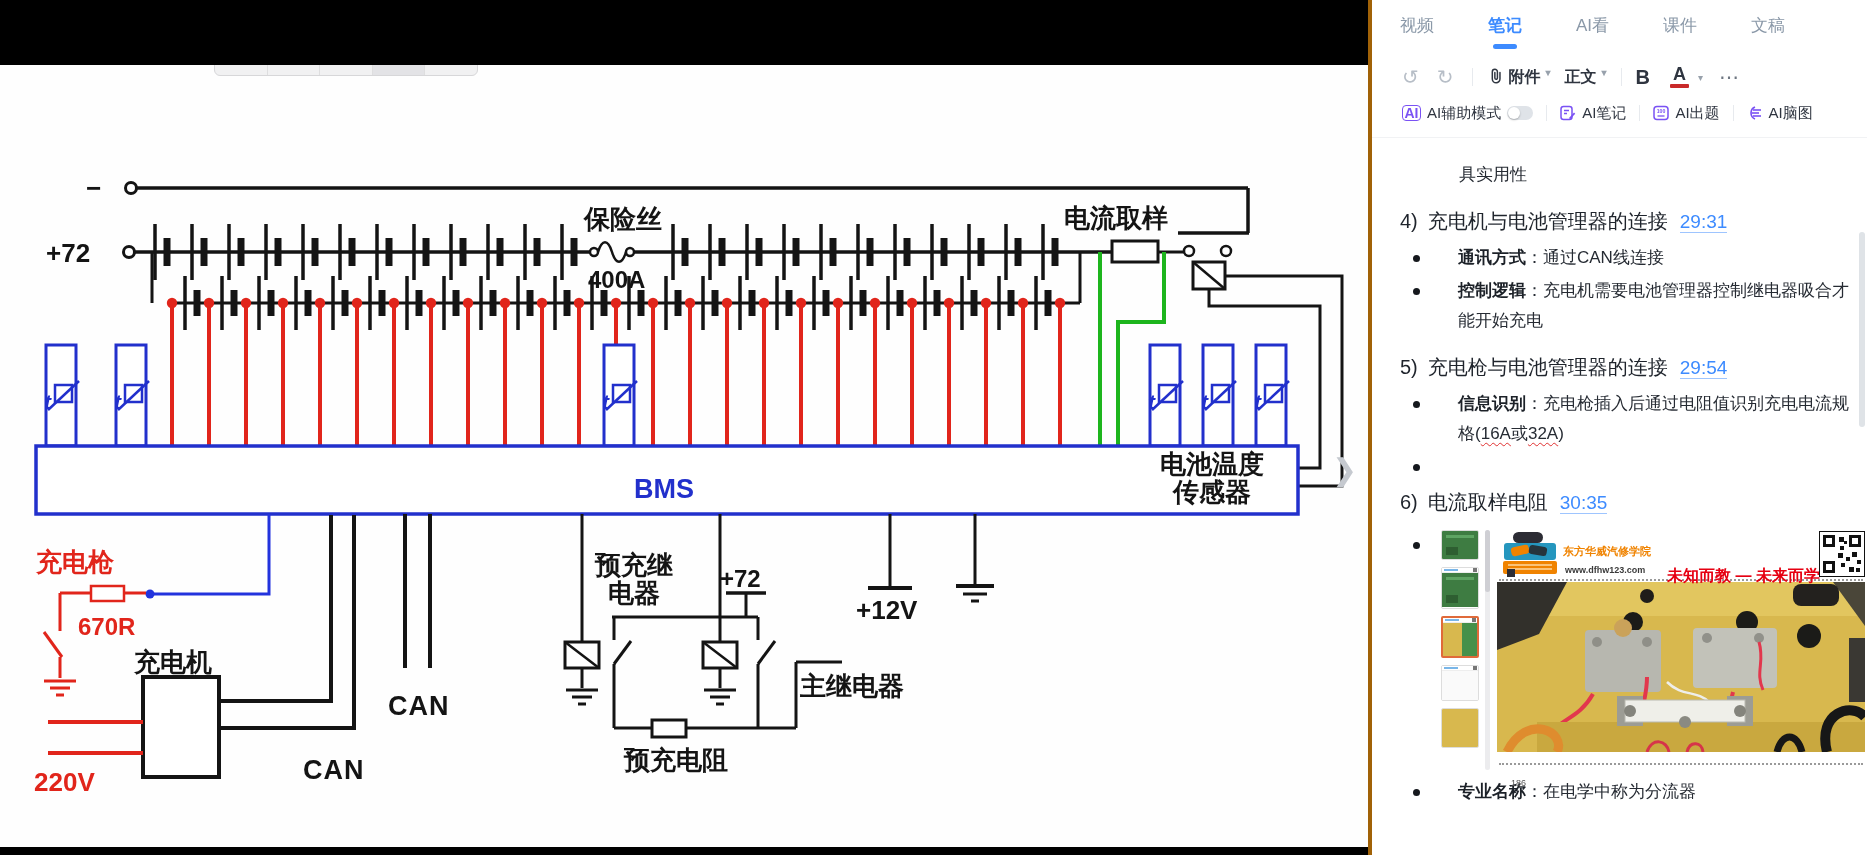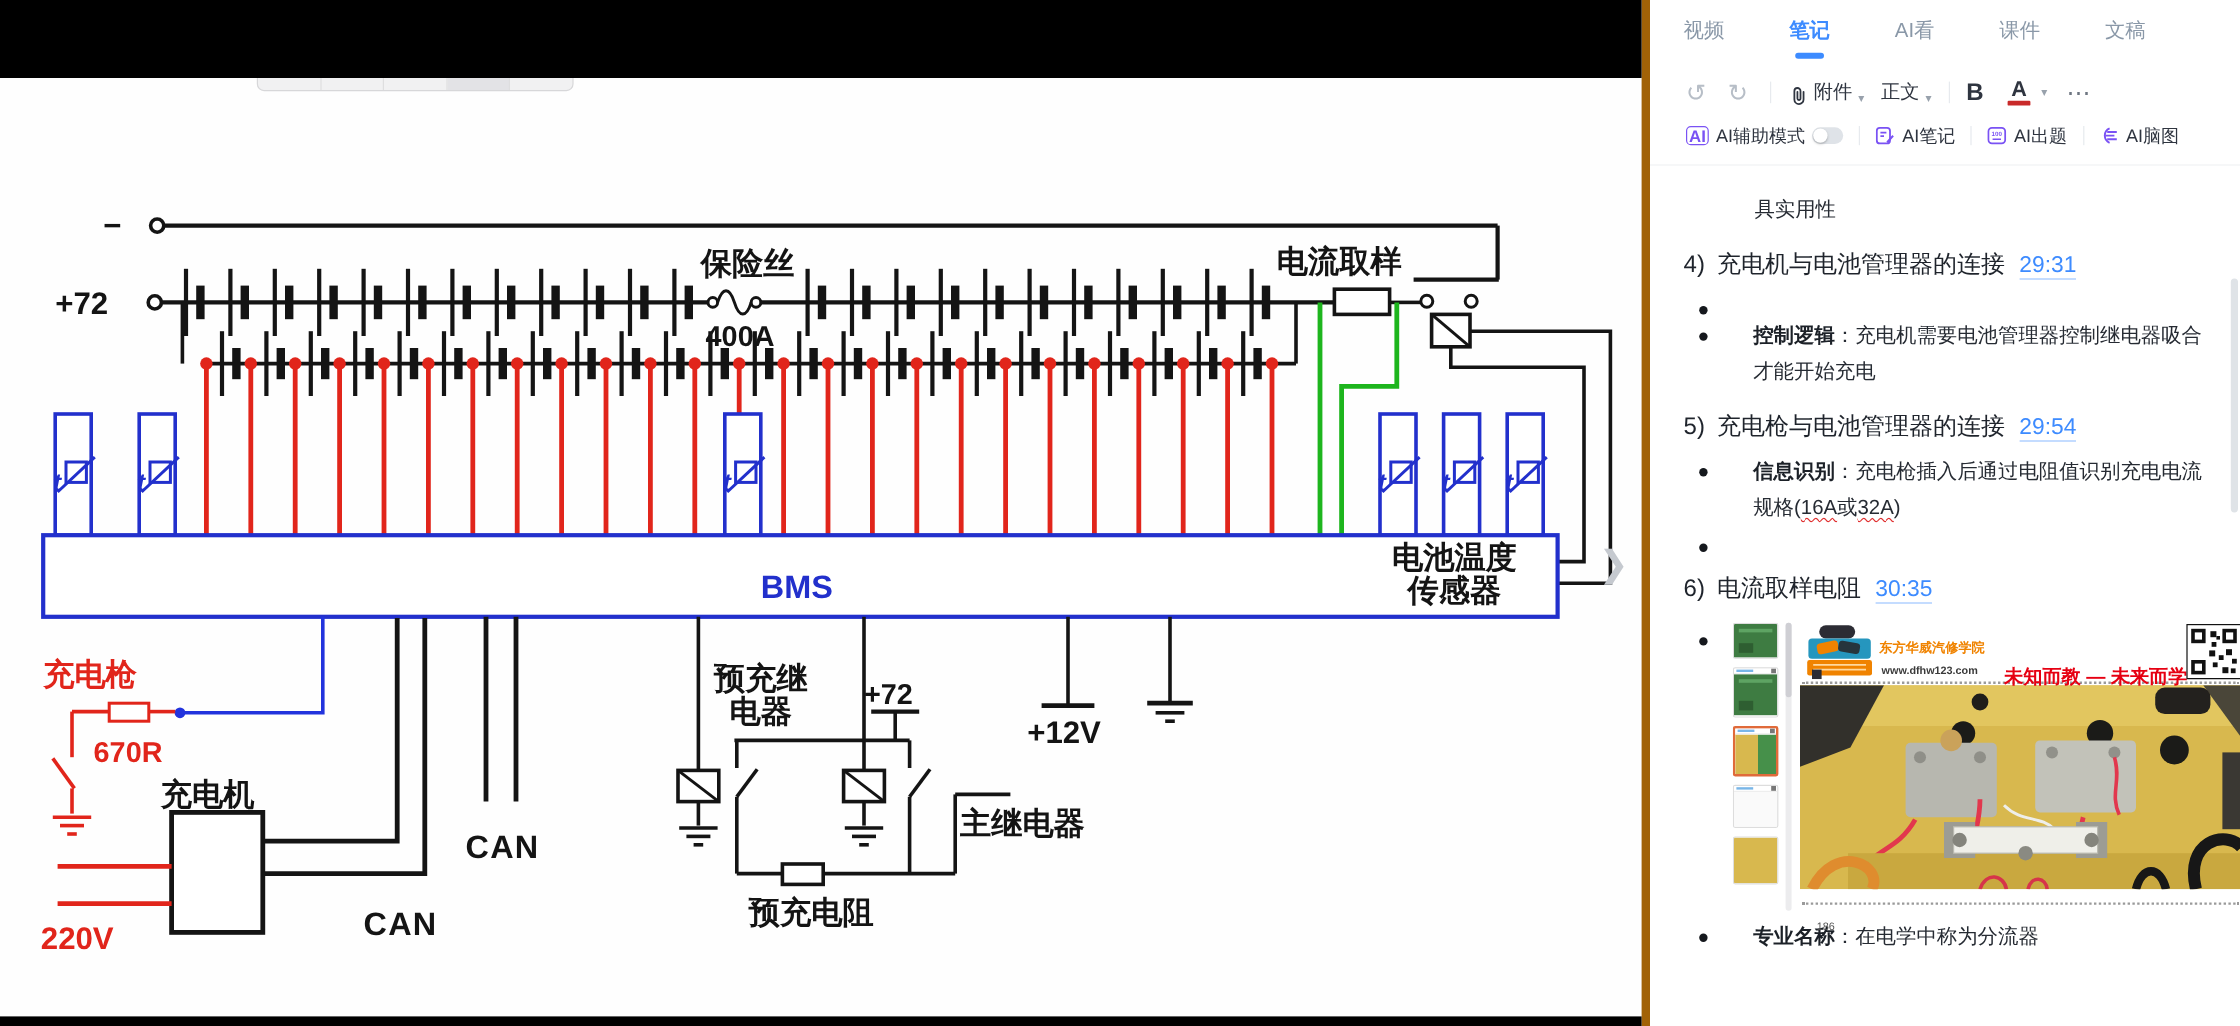--- a/index.html
+++ b/index.html
@@ -24,31 +24,31 @@
   .dl  { font-size:26px; font-weight:600; fill:#141414; }
   .dls { font-size:24px; font-weight:600; fill:#141414; }
   .dred { fill:#e1251b; }
   .dblue { fill:#2230cc; }
   .dcan { font-size:27px; font-weight:700; fill:#141414; letter-spacing:1px; }
   .mid { text-anchor:middle; }
   .tnt { font-size:21px; font-weight:700; font-style:italic; fill:#2230cc; }
 
   
   .panel { position:absolute; left:1368px; top:0; width:499px; height:855px; background:#fff;
-    border-left:7px solid #a16207; }
+    border-left:4px solid #a16207; }
   .tabs { display:flex; gap:54px; padding:14px 0 0 28px; }
   .tab { font-size:17px; color:#8a98a8; text-align:center; cursor:pointer; }
   .tab .bar { width:24px; height:5px; border-radius:3px; background:transparent; margin:7px auto 0; }
   .tab.active { color:#3d8bff; font-weight:700; }
   .tab.active .bar { background:#3d8bff; }
 
   .toolbar { display:flex; align-items:center; padding:16px 0 0 30px; height:40px; }
   .tb-ico { font-size:20px; color:#b7bec7; margin-right:18px; cursor:pointer; }
   .tb-div { width:1px; height:18px; background:#e7eaee; margin:0 14px 0 0; }
-  .tb-group { display:flex; align-items:flex-end; margin-right:14px; cursor:pointer; }
+  .tb-group { display:flex; align-items:flex-start; margin-right:14px; cursor:pointer;font-weight:bold; }
   .tb-label { font-size:16px; color:#2f3540; margin-left:5px; }
   .caret { font-size:10px; color:#98a1ac; margin-left:5px; }
   .tb-bold { font-size:20px; font-weight:700; color:#2f3540; margin-right:20px; cursor:pointer; }
   .tb-color { display:inline-block; margin-right:4px; cursor:pointer; text-align:center; }
   .tb-color .A { font-size:18px; font-weight:700; color:#2f3540; line-height:16px; }
   .tb-color .bar { width:19px; height:4px; background:#c92a2a; border-radius:1px; margin-top:2px; }
   .tb-more { font-size:20px; color:#6e7681; margin-left:16px; cursor:pointer; }
 
   .ai-row { display:flex; align-items:center; padding:14px 0 0 30px; height:34px; }
   .ai-item { display:flex; align-items:center; cursor:pointer; }
@@ -483,20 +483,21 @@
 
   <div class="content">
 
     <div class="cont-line">具实用性</div>
 
     <div class="h-row">
       <span class="h-num">4)</span><span>充电机与电池管理器的连接</span><a class="h-ts">29:31</a>
     </div>
     <div class="bullet">
       <span class="dot"></span>
+      <span class="txt"><span class="term">通讯方式</span><span>：通过CAN线连接</span></span>
     </div>
     <div class="bullet">
       <span class="dot"></span>
       <span class="txt"><span class="term">控制逻辑</span><span>：充电机需要电池管理器控制继电器吸合才能开始充电</span></span>
     </div>
 
     <div class="h-row">
       <span class="h-num">5)</span><span>充电枪与电池管理器的连接</span><a class="h-ts">29:54</a>
     </div>
     <div class="bullet">

